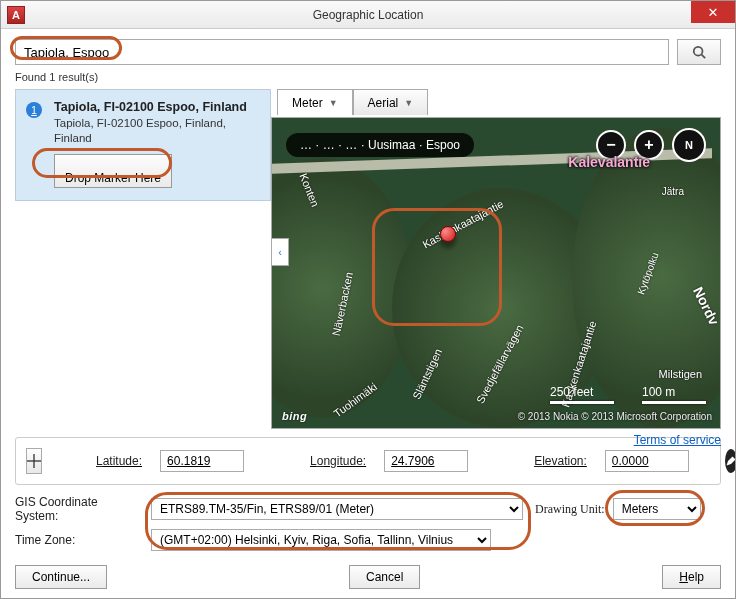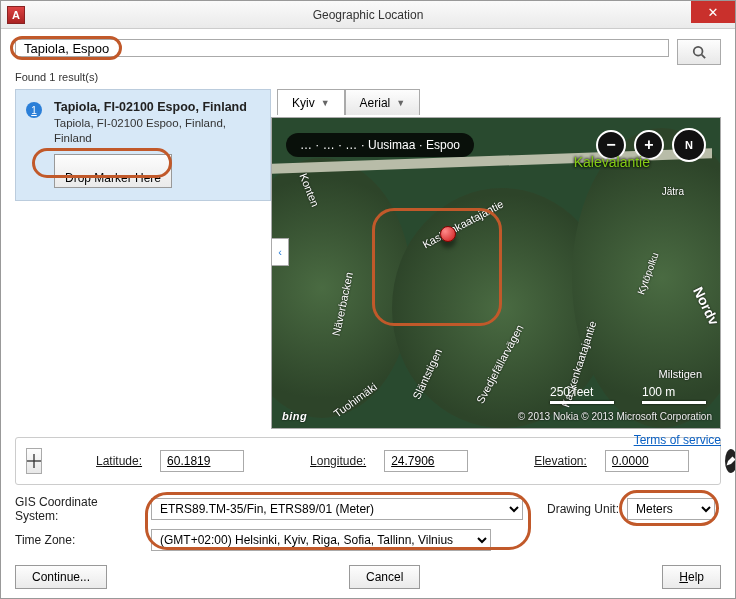--- a/index.html
+++ b/index.html
@@ -3,21 +3,21 @@
 <meta charset="utf-8">
 <style>
   * { box-sizing: border-box; font-family: "Segoe UI", Tahoma, sans-serif; font-size: 12px; }
   body { margin: 0; background: #fff; width: 736px; height: 599px; overflow: hidden; border: 1px solid #999; }
   .titlebar { height: 28px; background: linear-gradient(#fafafa,#eaeaea); border-bottom: 1px solid #ccc; display: flex; align-items: center; position: relative; }
   .titlebar .app-icon { width: 18px; height: 18px; margin: 0 6px; background: linear-gradient(#d44,#a22); color:#fff; font-weight:bold; font-size:11px; display:flex; align-items:center; justify-content:center; border:1px solid #822;}
   .titlebar .title { position:absolute; left:0; right:0; text-align:center; font-size:12px; color:#333; pointer-events:none;}
   .titlebar .close { position:absolute; right:0; top:0; width:44px; height:22px; background:#c9302c; color:#fff; display:flex; align-items:center; justify-content:center; font-size:13px; cursor:pointer;}
   .content { padding: 10px 14px 10px 14px; }
   .search-row { display:flex; gap:8px; margin-bottom:6px;}
-  .search-input { flex:1; height:18px; border:1px solid #aaa; padding:2px 8px; font-size:13px;}
+  .search-input { flex:1; height:26px; border:1px solid #aaa; padding:2px 8px; font-size:13px;}
   .search-btn { width:44px; height:26px; border:1px solid #aaa; background:linear-gradient(#fdfdfd,#e8e8e8); display:flex; align-items:center; justify-content:center; cursor:pointer;}
   .results-count { font-size:11px; color:#333; margin-bottom:6px;}
   .mid-row { display:flex; gap:0; height: 340px; }
   .left-panel { width: 256px; display:flex; flex-direction:column;}
   .result-card { background:#d7e8f7; border:1px solid #bcd; padding:10px 12px 12px 12px; position:relative;}
   .result-badge { position:absolute; left:10px; top:12px; width:16px; height:16px; border-radius:50%; background:#2b7fd8; color:#fff; font-size:10px; display:flex; align-items:center; justify-content:center; text-decoration:underline;}
   .result-title { margin-left:26px; font-weight:bold; font-size:12.5px; color:#222;}
   .result-sub { margin-left:26px; font-size:11.5px; color:#333; margin-top:2px; line-height:1.3;}
   .drop-btn { margin-left:26px; margin-top:8px; height:24px; padding:16px 10px; border:1px solid #999; background:linear-gradient(#fdfdfd,#eaeaea); cursor:pointer; font-size:12px;}
   .map-area { flex:1; position:relative; border:1px solid #aaa; background:#294a2f; overflow:hidden;}
@@ -25,21 +25,21 @@
   .map-wrap { position:relative; }
   .tab { height:26px; padding:0 14px; border:1px solid #aaa; border-bottom:none; background:linear-gradient(#fdfdfd,#e8e8e8); display:flex; align-items:center; cursor:pointer; margin-right:0;}
   .tab.active { background:#fff; font-weight:normal; }
   .tab .drop { margin-left:6px; font-size:9px; color:#666;}
   .map-controls-top { position:absolute; top:10px; left:14px; right:14px; display:flex; align-items:center; justify-content:space-between;}
   .crumb { background:rgba(0,0,0,0.78); color:#fff; border-radius:13px; padding:5px 14px; font-size:12px;}
   .map-btn-group { display:flex; gap:8px; align-items:center;}
   .circ { width:30px; height:30px; border-radius:50%; background:#111; border:2px solid #fff; color:#fff; display:flex; align-items:center; justify-content:center; font-weight:bold; cursor:pointer; font-size:16px;}
   .compass { width:34px; height:34px; border-radius:50%; background:#111; border:2px solid #fff; position:relative; display:flex; align-items:center; justify-content:center; color:#fff; font-size:11px; font-weight:bold;}
   .compass::before, .compass::after { content:""; position:absolute; background:#fff;}
-  .road-label { position:absolute; color:#84cc16; font-weight:normal; text-shadow:0 0 3px #000, 0 0 3px #000; font-size:14px;}
+  .road-label { position:absolute; color:#f9a8d4; font-weight:bold; text-shadow:0 0 3px #000, 0 0 3px #000; font-size:14px;}
   .street-label { position:absolute; color:#fff; font-size:11px; text-shadow:0 0 2px #000;}
   .collapse-tab { position:absolute; left:-1px; top:120px; width:18px; height:28px; background:#fff; border:1px solid #aaa; display:flex; align-items:center; justify-content:center; color:#2b7fd8; cursor:pointer; font-size:11px;}
   .marker { position:absolute; width:16px; height:16px; border-radius:50%; background:radial-gradient(circle at 30% 30%, #ff8a8a, #cc1a1a); border:1px solid #800; box-shadow: 0 6px 4px rgba(0,0,0,0.4);}
   .roi { position:absolute; border:3px solid #c1592a; border-radius:22px;}
   .scalebar { position:absolute; right:14px; bottom:24px; display:flex; gap:28px; color:#fff; font-size:10px; align-items:center;}
   .scale { display:flex; flex-direction:column; align-items:flex-start; gap:2px;}
   .scale .bar { width:64px; height:3px; background:#fff; box-shadow:0 0 2px #000;}
   .attribution { position:absolute; right:8px; bottom:6px; color:#eee; font-size:10px; text-shadow:0 0 2px #000;}
   .bing { position:absolute; left:10px; bottom:6px; color:#fff; font-size:11px; font-style:italic; font-weight:bold; text-shadow:0 0 2px #000; letter-spacing:0.5px;}
   .tos { text-align:right; margin-top:4px;}
@@ -92,21 +92,21 @@
         <div class="result-title">Tapiola, FI-02100 Espoo, Finland</div>
         <div class="result-sub">Tapiola, FI-02100 Espoo, Finland, Finland</div>
         <div class="roi" style="left:16px; top:58px; width:140px; height:30px;"></div>
         <button class="drop-btn">Drop Marker Here</button>
       </div>
     </div>
 
     <div class="map-wrap" style="flex:1; position:relative; padding-top:28px;">
       <div class="map-tabs" style="position:absolute; top:0; left:6px;">
         <div class="tab active">
-            <span>Kyiv</span>
+            <span>Meter</span>
             <span class="drop">▼</span>
           </div>
         <div class="tab">
             <span>Aerial</span>
             <span class="drop">▼</span>
           </div>
       </div>
 
       <div class="map-area" style="height:312px;">
 
@@ -186,21 +186,21 @@
   </div>
 
   <div class="sys-row">
     <span class="sys-label flabel">GIS Coordinate System:</span>
     <div style="position:relative;">
       <div class="roi" style="left:-6px; top:-6px; width:386px; height:58px;"></div>
       <select class="combo cs">
         <option>ETRS89.TM-35/Fin, ETRS89/01 (Meter)</option>
       </select>
     </div>
-    <span class="flabel" style="margin-left:16px;">Drawing Unit:</span>
+    <span class="flabel" style="margin-left:4px;font-family:Liberation Serif, serif;">Drawing Unit:</span>
     <div style="position:relative;">
       <div class="roi" style="left:-8px; top:-8px; width:100px; height:36px;"></div>
       <select class="combo du">
         <option>Meters</option>
       </select>
     </div>
   </div>
 
   <div class="sys-row" style="margin-top:6px;">
     <span class="sys-label flabel">Time Zone:</span>

